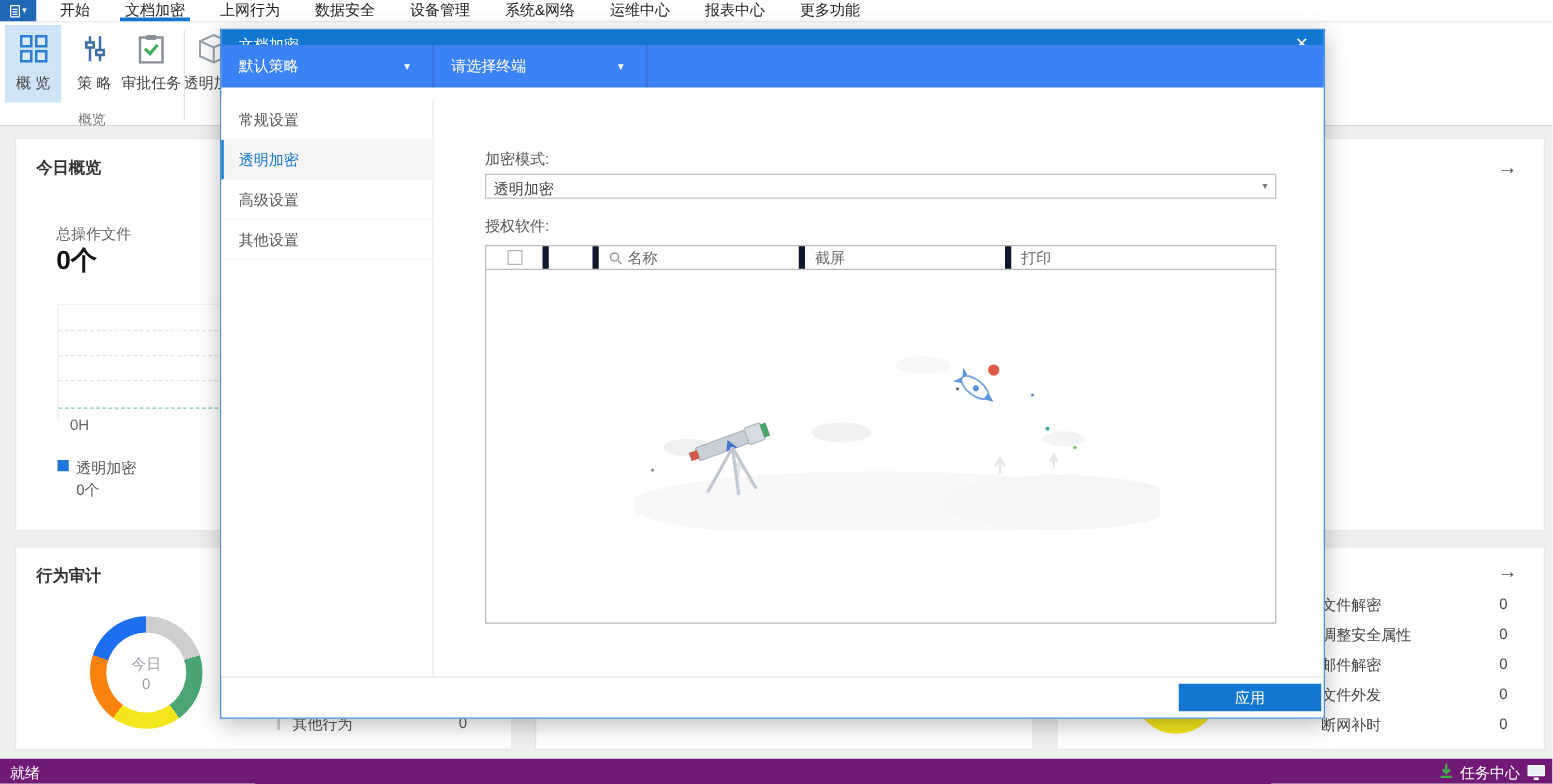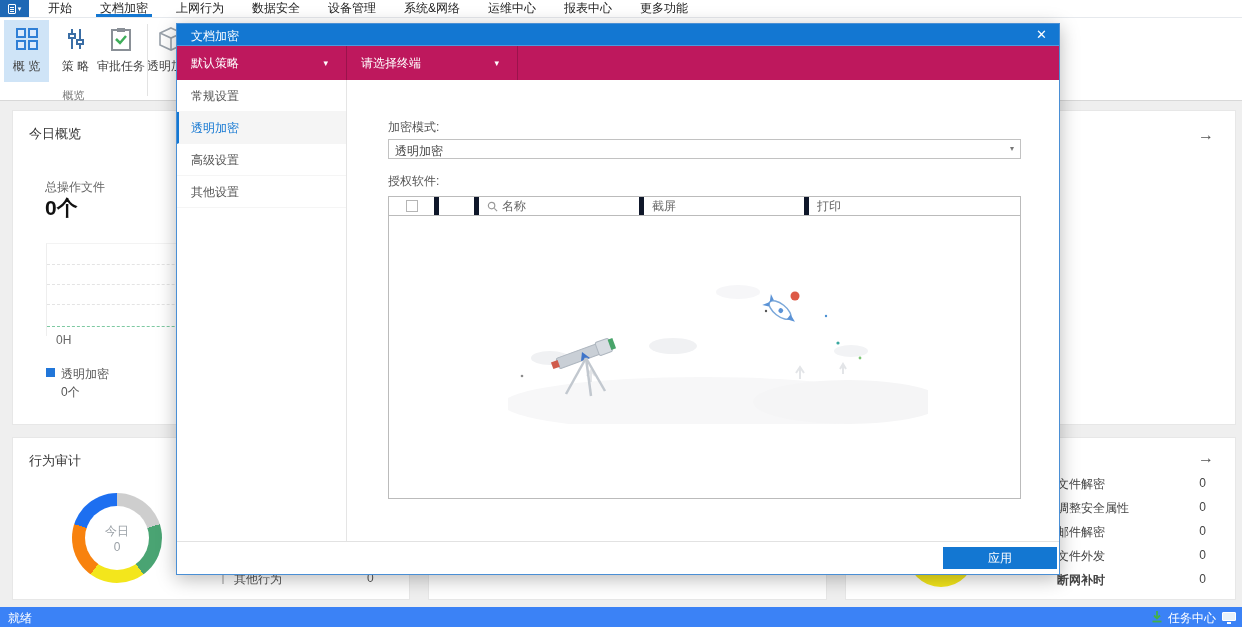--- a/index.html
+++ b/index.html
@@ -21,21 +21,21 @@
   .rb-btn { position:absolute; top:2px; height:62px; display:flex; flex-direction:column; align-items:center; justify-content:flex-start; padding-top:6px; cursor:pointer; color:#444; }
   .rb-btn.selected { background:#cfe4f7; }
   .rb-btn .rb-ico { width:26px; height:26px; display:flex; align-items:center; justify-content:center; }
   .rb-btn .rb-lbl { margin-top:6px; white-space:nowrap; }
   .rb-group-lbl { position:absolute; left:0; top:70px; width:147px; text-align:center; color:#777; font-size:11px; }
   .rb-divider { position:absolute; left:147px; top:6px; width:1px; height:72px; background:#e3e3e3; }
 
   
   .content-bg { position:absolute; left:0; top:101px; width:1242px; height:506px; background:#efefef; z-index:1; }
   .card { position:absolute; background:#fff; border:1px solid #e7e7e7; }
-  .card-title { position:absolute; left:16px; top:14px; color:#333; font-size:13px; }
+  .card-title { position:absolute; left:16px; top:14px; color:#333; font-size:13px;font-weight:bold; }
   .arrow-ico { position:absolute; color:#555; font-size:16px; cursor:pointer; }
 
   
   .chart-box { position:absolute; left:33px; top:132px; width:358px; height:93px; border-left:1px solid #eee; border-top:1px solid #f3f3f3; }
   .gridline { position:absolute; left:0; width:100%; border-top:1px dashed #e4e4e4; }
   .gridline.green { border-top:1px dashed #7ec9a2; }
   .stat-label { position:absolute; left:32px; top:68px; color:#666; }
   .stat-value { position:absolute; left:32px; top:83px; font-size:21px; font-weight:bold; color:#111; }
   .x-tick { position:absolute; left:43px; top:222px; color:#666; }
   .legend-sq { position:absolute; left:33px; top:257px; width:9px; height:9px; }
@@ -48,33 +48,33 @@
   .legend-bar { position:absolute; left:209px; top:133px; width:2px; height:13px; background:#ccc; }
   .audit-legend-lbl { position:absolute; left:221px; top:133px; color:#555; }
   .audit-legend-val { position:absolute; left:354px; top:133px; color:#555; }
 
   
   .ring { position:absolute; left:61px; top:81px; width:68px; height:68px; border-radius:50%; border:12px solid #f3e61c; }
   .stat-row-lbl { position:absolute; left:211px; color:#444; white-space:nowrap; }
   .stat-row-val { position:absolute; left:340px; width:20px; text-align:right; color:#444; }
 
   
-  .statusbar { position:absolute; left:0; top:607px; width:1242px; height:20px; background:#3b82f6; color:#fff; z-index:20; }
+  .statusbar { position:absolute; left:0; top:607px; width:1242px; height:20px; background:#701a75; color:#fff; z-index:20; }
   .sb-ready { position:absolute; left:8px; top:3px; }
   .sb-task { position:absolute; left:1168px; top:3px; cursor:pointer; }
   .sb-dl { position:absolute; left:1150px; top:3px; width:14px; height:14px; }
   .sb-mon { position:absolute; left:1222px; top:5px; width:14px; height:9px; border:1px solid #fff; border-radius:1px; background:#e8f1fa; }
   .sb-mon::after { content:""; position:absolute; left:4px; top:9px; width:4px; height:2px; background:#fff; }
 
   
   .dialog { position:absolute; left:176px; top:23px; width:884px; height:552px; background:#fff; border:1px solid #4a8fd5; box-shadow:0 4px 18px rgba(0,0,0,.28); z-index:10; }
   .dlg-titlebar { position:absolute; left:0; top:0; width:100%; height:22px; background:#1377d2; color:#fff; border-bottom:1px solid rgba(255,255,255,.25); }
   .dlg-title { position:absolute; left:14px; top:4px; }
   .dlg-close { position:absolute; right:12px; top:3px; font-size:13px; cursor:pointer; color:#fff; }
-  .dlg-toolbar { position:absolute; left:0; top:22px; width:100%; height:34px; background:#be185d; color:#fff; }
+  .dlg-toolbar { position:absolute; left:0; top:12px; width:100%; height:34px; background:#3b82f6; color:#fff; }
   .dd { position:absolute; top:0; height:34px; line-height:34px; cursor:pointer; border-right:1px solid rgba(0,0,0,.18); }
   .dd-lbl { position:absolute; left:14px; top:0; }
   .dd-caret { position:absolute; right:18px; top:0; font-size:9px; }
   .dlg-del { position:absolute; right:0; top:0; width:108px; height:34px; background:transparent; border:none; border-left:1px solid rgba(0,0,0,.18); color:#fff; font-size:12px; font-family:inherit; cursor:pointer; }
   .dlg-sidebar { position:absolute; left:0; top:56px; width:170px; height:461px; background:#fff; border-right:1px solid #e5e5e5; }
   .side-item { height:32px; line-height:32px; padding-left:14px; color:#555; cursor:pointer; border-bottom:1px solid #f5f5f5; }
   .side-item.selected { background:#f5f5f5; color:#1377d2; border-left:2px solid #1377d2; padding-left:12px; }
   .form-lbl { position:absolute; left:211px; color:#555; }
   .sel-box { position:absolute; left:211px; top:115px; width:633px; height:20px; border:1px solid #c2c2c2; background:#fff; cursor:pointer; }
   .sel-val { position:absolute; left:6px; top:3px; color:#444; }
@@ -201,21 +201,21 @@
     <div class="arrow-ico" style="left:352px;top:11px;">→</div>
     <div class="ring" style="border-color: rgb(243, 230, 28);"></div>
     <div class="stat-row-lbl" style="top:38px;">文件解密</div>
     <div class="stat-row-val" style="top:38px;">0</div>
     <div class="stat-row-lbl" style="top:62px;">调整安全属性</div>
     <div class="stat-row-val" style="top:62px;">0</div>
     <div class="stat-row-lbl" style="top:86px;">邮件解密</div>
     <div class="stat-row-val" style="top:86px;">0</div>
     <div class="stat-row-lbl" style="top:110px;">文件外发</div>
     <div class="stat-row-val" style="top:110px;">0</div>
-    <div class="stat-row-lbl" style="top:134px;font-weight:bold;">断网补时</div>
+    <div class="stat-row-lbl" style="top:134px;">断网补时</div>
     <div class="stat-row-val" style="top:134px;">0</div>
   </div>
 </div>
 
 <div class="dialog">
   <div class="dlg-titlebar">
     <span class="dlg-title">文档加密</span>
     <span class="dlg-close">✕</span>
   </div>
   <div class="dlg-toolbar">

